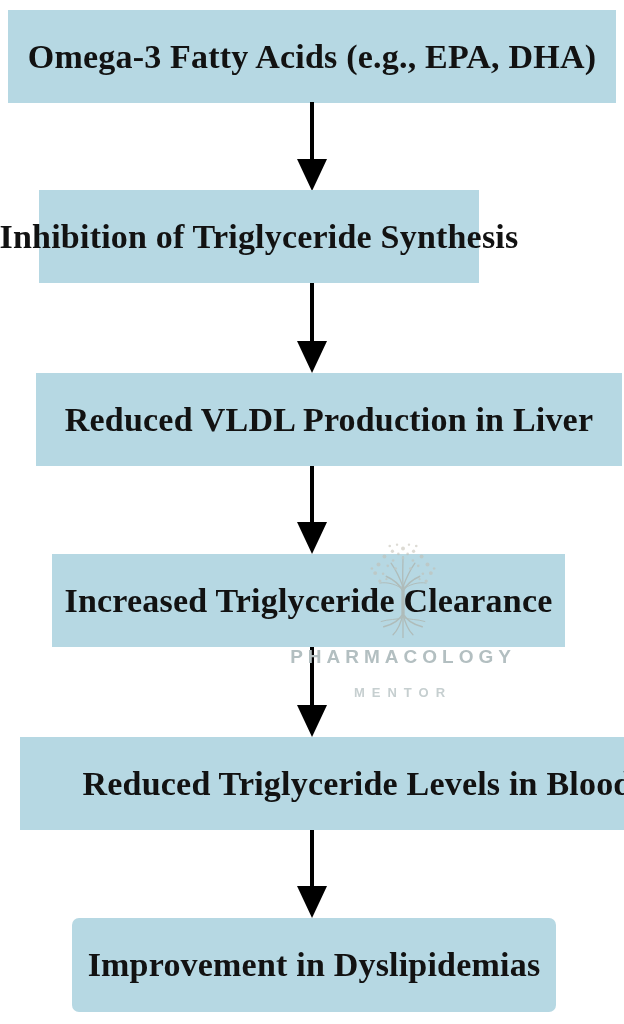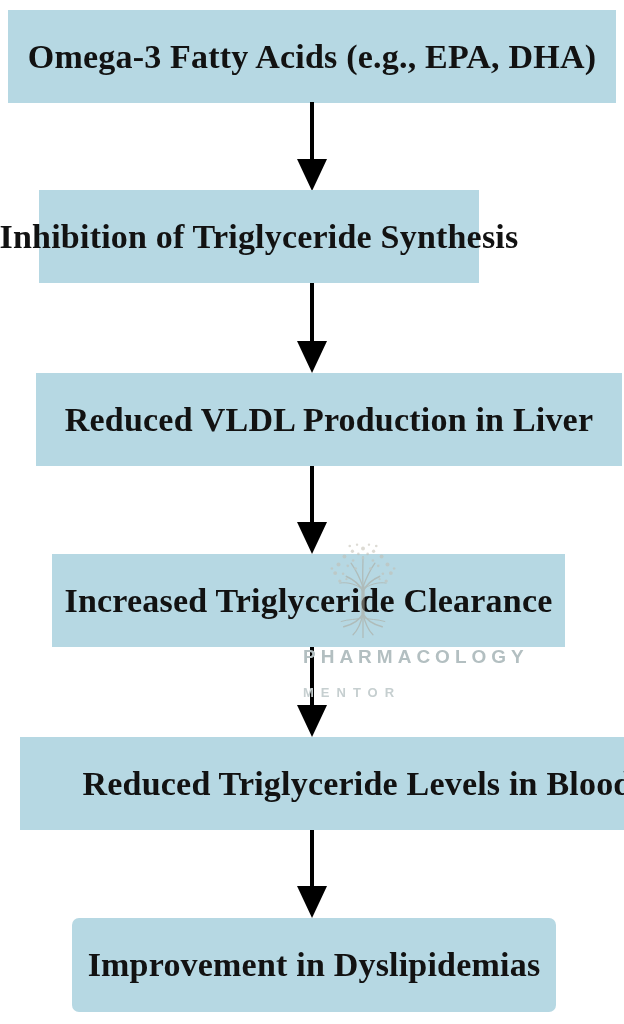--- a/index.html
+++ b/index.html
@@ -66,20 +66,21 @@
   .arrow4 { top: 647px; height: 90px; }
   .arrow5 { top: 830px; height: 88px; }
 
   .watermark {
     position: absolute;
     left: 303px;
     top: 538px;
     width: 200px;
     display: flex;
     flex-direction: column;
+    align-items: center;
     z-index: 1;
     pointer-events: none;
     font-family: "Liberation Sans", "DejaVu Sans", sans-serif;
   }
   .watermark svg {
     display: block;
     opacity: 0.55;
   }
   .wm-line1 {
     margin-top: 2px;

